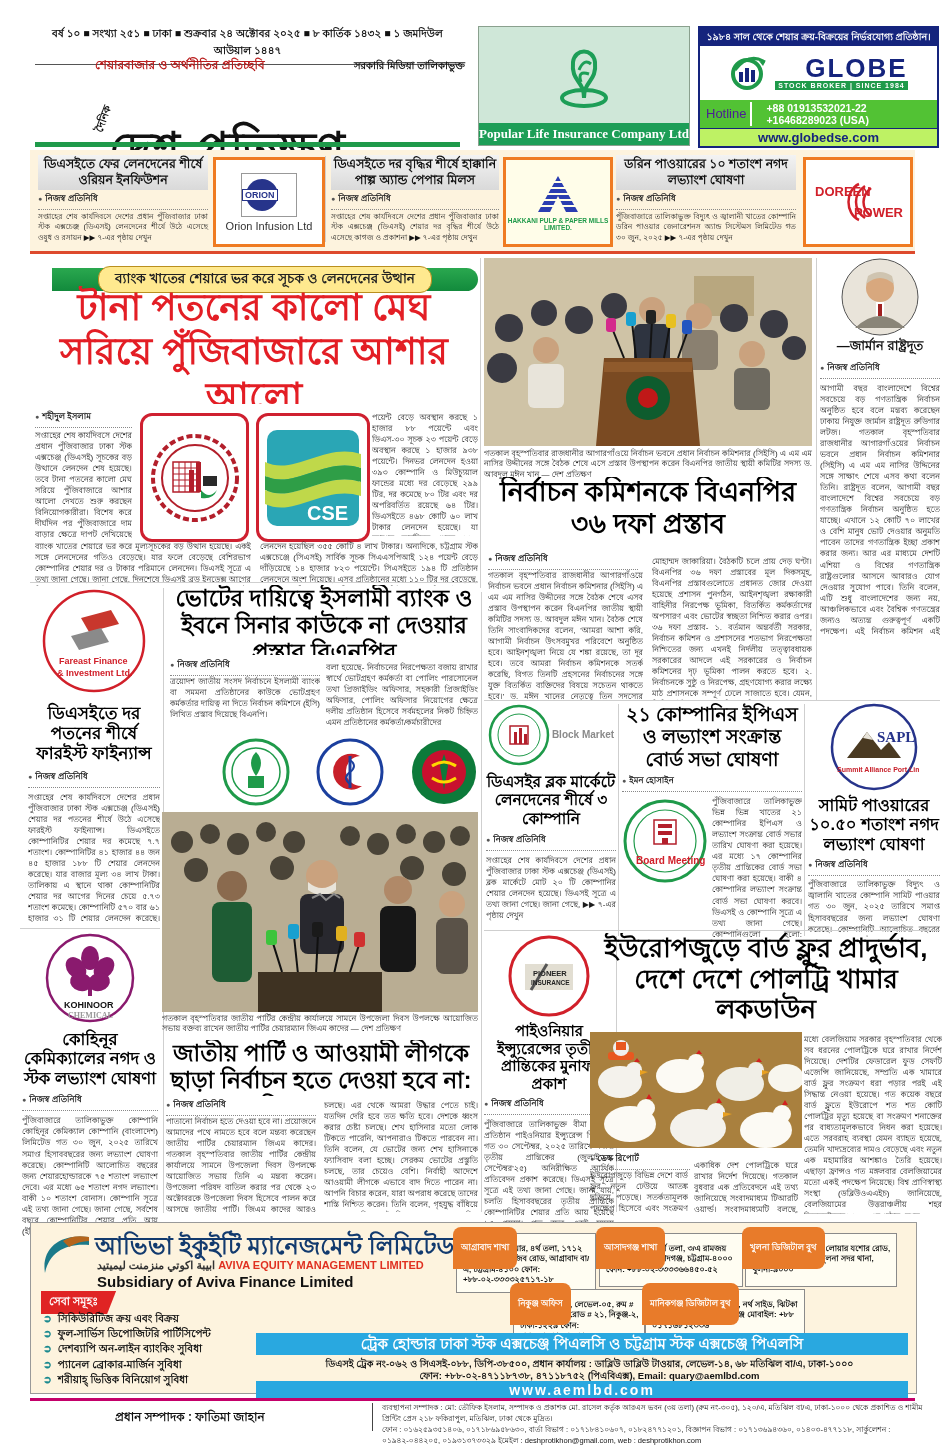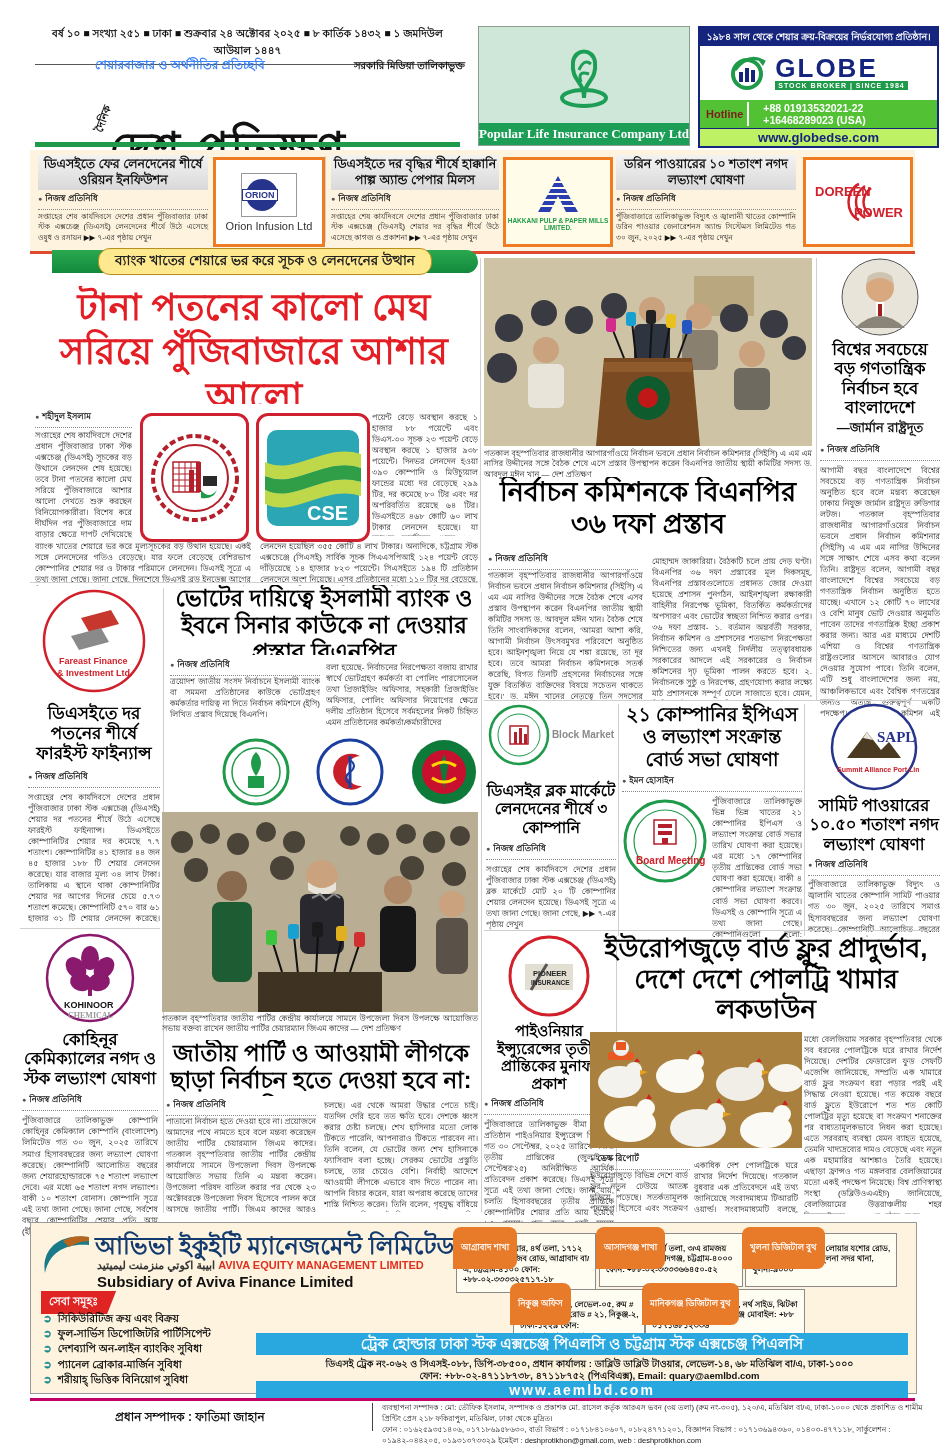--- a/index.html
+++ b/index.html
@@ -39,21 +39,21 @@
 </style>
 </head>
 <body>
 
 <div id="page">
 
   <div class="abs c" style="left:35px;top:26px;width:425px;font-size:10.5px;font-weight:700;border-bottom:1.5px solid #555;padding-bottom:4px;">বর্ষ ১০ ■ সংখ্যা ২৫১ ■ ঢাকা ■ শুক্রবার ২৪ অক্টোবর ২০২৫ ■ ৮ কার্তিক ১৪৩২ ■ ১ জমদিউল আউয়াল ১৪৪৭</div>
 
   <div class="abs" style="left:95px;top:56px;width:370px;">
     <div style="display:flex;justify-content:space-between;align-items:baseline;">
-      <span style="color:#3b82f6;font-weight:800;font-size:12px;">শেয়ারবাজার ও অর্থনীতির প্রতিচ্ছবি</span>
+      <span style="color:#b91c1c;font-weight:800;font-size:12px;">শেয়ারবাজার ও অর্থনীতির প্রতিচ্ছবি</span>
       <span style="color:#111;font-weight:800;font-size:10px;">সরকারি মিডিয়া তালিকাভুক্ত</span>
     </div>
     <div style="display:flex;align-items:center;">
       <span style="display:inline-block;transform:rotate(-70deg);font-size:11px;font-weight:800;width:14px;">দৈনিক</span>
       <span style="font-size:46px;font-weight:900;letter-spacing:1px;line-height:1.1;white-space:nowrap;margin-top:48px;">দেশ প্রতিক্ষণ</span>
     </div>
     <div style="display:flex;justify-content:flex-end;align-items:center;gap:6px;margin-top:-4px;">
       <span style="display:inline-block;width:110px;height:3px;background:#1f9a4a;"></span>
       <span style="font-family:'Liberation Serif',serif;font-size:13.5px;font-weight:700;">The Daily Desh Protikhon</span>
     </div>
@@ -66,36 +66,36 @@
         <ellipse cx="35" cy="58" rx="22" ry="8" fill="none" stroke="#1d9e57" stroke-width="4"></ellipse>
         <path d="M35 58 C35 40 22 42 24 22 C26 8 44 8 46 22 C48 42 35 40 35 58Z" fill="none" stroke="#1d9e57" stroke-width="4"></path>
         <path d="M30 30 q5 -12 12 -6 M40 34 q-12 -4 -8 8" stroke="#1d9e57" stroke-width="3" fill="none"></path>
       </svg>
     </div>
     <div class="c" style="background:#1d9e57;color:#fff;font-weight:800;font-size:13px;padding:3px 0;font-family:'Liberation Serif',serif;">Popular Life Insurance Company Ltd</div>
   </div>
 
   <div class="abs" style="left:698px;top:26px;width:237px;height:118px;border:2px solid #15247d;background:#fff;display:flex;flex-direction:column;">
     <div class="c" style="background:#15247d;color:#fff;font-size:9.5px;font-weight:700;padding:3px 2px;line-height:1.25;">১৯৮৪ সাল থেকে শেয়ার ক্রয়-বিক্রয়ের নির্ভরযোগ্য প্রতিষ্ঠান।</div>
-    <div style="flex:1;display:flex;align-items:center;justify-content:center;gap:6px;">
+    <div style="flex:1;display:flex;align-items:center;justify-content:center;gap:6px;text-align:right;">
       <svg width="40" height="34" viewBox="0 0 40 34">
         <circle cx="18" cy="18" r="14" fill="none" stroke="#1f9a4a" stroke-width="4"></circle>
         <rect x="10" y="16" width="4" height="10" fill="#15247d"></rect>
           <rect x="16" y="12" width="4" height="14" fill="#15247d"></rect>
           <rect x="22" y="14" width="4" height="12" fill="#15247d"></rect>
         <path d="M6 14 Q20 -4 36 6" stroke="#1f9a4a" stroke-width="3" fill="none"></path>
         <path d="M36 6 l-6 -1 4 5z" fill="#1f9a4a"></path>
       </svg>
       <div>
         <div style="color:#15247d;font-weight:900;font-size:26px;letter-spacing:2px;line-height:1;">GLOBE</div>
         <div style="color:#fff;background:#1f9a4a;font-weight:700;font-size:7px;padding:1px 3px;letter-spacing:1px;">STOCK BROKER  |  SINCE 1984</div>
       </div>
     </div>
     <div style="background:#52c234;display:flex;align-items:center;gap:4px;padding:2px 6px;">
-      <span style="color:#7f1d1d;font-weight:700;font-size:11px;">Hotline</span>
+      <span style="color:#4c1d95;font-weight:400;font-size:13px;">Hotline</span>
       <span style="border-left:2px solid #fff;padding-left:14px;color:#fff;font-weight:800;font-size:10.5px;line-height:1.15;">
         <span style="display:block;">+88 01913532021-22</span>
         <span style="display:block;">+16468289023 (USA)</span>
       </span>
     </div>
     <div class="c" style="background:#bef264;color:#15247d;font-weight:800;font-size:13px;padding:1px 0;border-top:1px solid #15247d;">www.globedse.com</div>
   </div>
 
   <div id="strip" class="abs" style="left:30px;top:150px;width:885px;height:101px;">
     <div class="abs" style="left:8px;top:5px;width:170px;">
@@ -146,21 +146,21 @@
       <div style="position:relative;width:90px;height:40px;">
         <span style="position:absolute;left:2px;top:2px;color:#d1202a;font-weight:900;font-size:13px;">DOREEN</span>
         <svg width="44" height="40" viewBox="0 0 44 40" style="position:absolute;left:24px;top:0;">
           <path d="M22 2 C8 8 8 32 22 38 M28 4 C16 12 16 28 28 36 M34 6 C24 14 24 26 34 34" stroke="#d1202a" stroke-width="2.5" fill="none"></path>
         </svg>
         <span style="position:absolute;right:0;bottom:2px;color:#d1202a;font-weight:900;font-size:13px;">POWER</span>
       </div>
     </div>
   </div>
 
-  <div class="abs kicker-bar" style="left:52px;top:250px;width:426px;height:23px;">
+  <div class="abs kicker-bar" style="left:52px;top:268px;width:426px;height:23px;">
     <span class="kicker-pill">ব্যাংক খাতের শেয়ারে ভর করে সূচক ও লেনদেনের উত্থান</span>
   </div>
   <div class="abs redhead c" style="left:28px;top:286px;width:452px;font-size:37px;height:118px;overflow:hidden;">টানা পতনের কালো মেঘ সরিয়ে পুঁজিবাজারে আশার আলো</div>
 
   <div class="abs byline" style="left:35px;top:410px;width:97px;"><span class="dot">●</span><span>শহীদুল ইসলাম</span></div>
   <div class="abs bt j" style="left:35px;top:430px;width:97px;height:108px;">সপ্তাহের শেষ কার্যদিবসে দেশের প্রধান পুঁজিবাজার ঢাকা স্টক এক্সচেঞ্জ (ডিএসই) সূচকের বড় উত্থানে লেনদেন শেষ হয়েছে। তবে টানা পতনের কালো মেঘ সরিয়ে পুঁজিবাজারে আশার আলো দেখতে শুরু করছেন বিনিয়োগকারীরা। বিশেষ করে দীর্ঘদিন পর পুঁজিবাজারে দাম বাড়ার ক্ষেত্রে দাপট দেখিয়েছে ব্যাংক খাতের শেয়ার। মূলত</div>
 
   <div class="abs" style="left:140px;top:413px;width:103px;height:123px;border:3px solid #cf2030;border-radius:12px;background:#fff;display:flex;align-items:center;justify-content:center;">
     <svg width="92" height="92" viewBox="0 0 92 92">
       <circle cx="46" cy="46" r="42" fill="none" stroke="#b31f2b" stroke-width="4" stroke-dasharray="6 3"></circle>
@@ -253,21 +253,20 @@
     <div style="display:flex;justify-content:center;">
       <svg width="78" height="78" viewBox="0 0 78 78">
         <circle cx="39" cy="39" r="38" fill="#e9e4da" stroke="#555" stroke-width="1"></circle>
         <circle cx="39" cy="30" r="14" fill="#d8a87e"></circle>
         <path d="M25 26 q14 -12 28 0 l-2 -8 q-12 -8 -24 0z" fill="#cfc4b0"></path>
         <path d="M14 70 q25 -24 50 0z" fill="#8a8578"></path>
         <rect x="35" y="44" width="8" height="14" fill="#fff"></rect>
           <rect x="37" y="46" width="4" height="12" fill="#a02020"></rect>
       </svg>
     </div>
-    <div class="hl c" style="font-size:16.5px;margin-top:4px;">বিশ্বের সবচেয়ে বড় গণতান্ত্রিক নির্বাচন হবে বাংলাদেশে</div>
     <div class="c" style="font-size:13px;font-weight:800;">—জার্মান রাষ্ট্রদূত</div>
     <div class="byline" style="margin-top:4px;"><span class="dot">●</span><span>নিজস্ব প্রতিনিধি</span></div>
     <div class="bt j" style="margin-top:4px;height:252px;">আগামী বছর বাংলাদেশে বিশ্বের সবচেয়ে বড় গণতান্ত্রিক নির্বাচন অনুষ্ঠিত হবে বলে মন্তব্য করেছেন ঢাকায় নিযুক্ত জার্মান রাষ্ট্রদূত রুডিগার লটজ। গতকাল বৃহস্পতিবার রাজধানীর আগারগাঁওয়ের নির্বাচন ভবনে প্রধান নির্বাচন কমিশনার (সিইসি) এ এম এম নাসির উদ্দিনের সঙ্গে সাক্ষাৎ শেষে এসব কথা বলেন তিনি। রাষ্ট্রদূত বলেন, আগামী বছর বাংলাদেশে বিশ্বের সবচেয়ে বড় গণতান্ত্রিক নির্বাচন অনুষ্ঠিত হতে যাচ্ছে। এখানে ১২ কোটি ৭০ লাখের ও বেশি মানুষ ভোট দেওয়ার অনুমতি পাবেন তাদের গণতান্ত্রিক ইচ্ছা প্রকাশ করার জন্য। আর এর মাধ্যমে দেশটি এশিয়া ও বিশ্বের গণতান্ত্রিক রাষ্ট্রগুলোর আসনে আবারও যোগ দেওয়ার সুযোগ পাবে। তিনি বলেন, এটি শুধু বাংলাদেশের জন্য নয়, আঞ্চলিকভাবে এবং বৈশ্বিক গণতন্ত্রের জন্যও অত্যন্ত গুরুত্বপূর্ণ একটি পদক্ষেপ। এই নির্বাচন কমিশন এই বিশাল চ্যালেঞ্জের প্রস্তুতি নেওয়ায় অত্যন্ত ভালো   ▶▶ ৭-এর পৃষ্ঠায় দেখুন</div>
   </div>
 
   <div class="abs hline" style="left:30px;top:582px;width:448px;"></div>
 
   <div class="abs" style="left:28px;top:588px;width:132px;">
     <div style="display:flex;justify-content:center;">
       <svg width="106" height="106" viewBox="0 0 106 106">
@@ -370,21 +369,21 @@
       <svg width="62" height="62" viewBox="0 0 62 62">
         <circle cx="31" cy="31" r="29" fill="#fff" stroke="#1f9a4a" stroke-width="2.5"></circle>
         <circle cx="31" cy="31" r="21" fill="none" stroke="#1f9a4a" stroke-width="1"></circle>
         <rect x="22" y="22" width="18" height="18" fill="none" stroke="#b31f2b" stroke-width="1.5"></rect>
         <rect x="26" y="28" width="3" height="12" fill="#b31f2b"></rect>
           <rect x="31" y="24" width="3" height="16" fill="#b31f2b"></rect>
           <rect x="36" y="30" width="3" height="10" fill="#b31f2b"></rect>
       </svg>
       <span style="font-size:10px;font-weight:800;color:#8a8a8a;line-height:1.05;">Block Market</span>
     </div>
-    <div class="hl c" style="font-size:15.5px;margin-top:16px;">ডিএসইর ব্লক মার্কেটে লেনদেনের শীর্ষে ৩ কোম্পানি</div>
+    <div class="hl c" style="font-size:15.5px;margin-top:7px;">ডিএসইর ব্লক মার্কেটে লেনদেনের শীর্ষে ৩ কোম্পানি</div>
     <div class="byline" style="margin-top:5px;"><span class="dot">●</span><span>নিজস্ব প্রতিনিধি</span></div>
     <div class="bt j" style="margin-top:4px;height:74px;">সপ্তাহের শেষ কার্যদিবসে দেশের প্রধান পুঁজিবাজার ঢাকা স্টক এক্সচেঞ্জ (ডিএসই) ব্লক মার্কেটে মোট ২০ টি কোম্পানির শেয়ার লেনদেন হয়েছে। ডিএসই সূত্রে এ তথ্য জানা গেছে। জানা গেছে,   ▶▶ ৭-এর পৃষ্ঠায় দেখুন</div>
   </div>
 
   <div class="abs vline" style="left:618px;top:704px;height:232px;"></div>
 
   <div class="abs" style="left:622px;top:704px;width:180px;">
     <div class="hl c" style="font-size:19px;">২১ কোম্পানির ইপিএস ও লভ্যাংশ সংক্রান্ত বোর্ড সভা ঘোষণা</div>
     <div class="byline" style="margin-top:3px;"><span class="dot">●</span><span>ইমন হোসাইন</span></div>
     <div style="margin-top:4px;">

